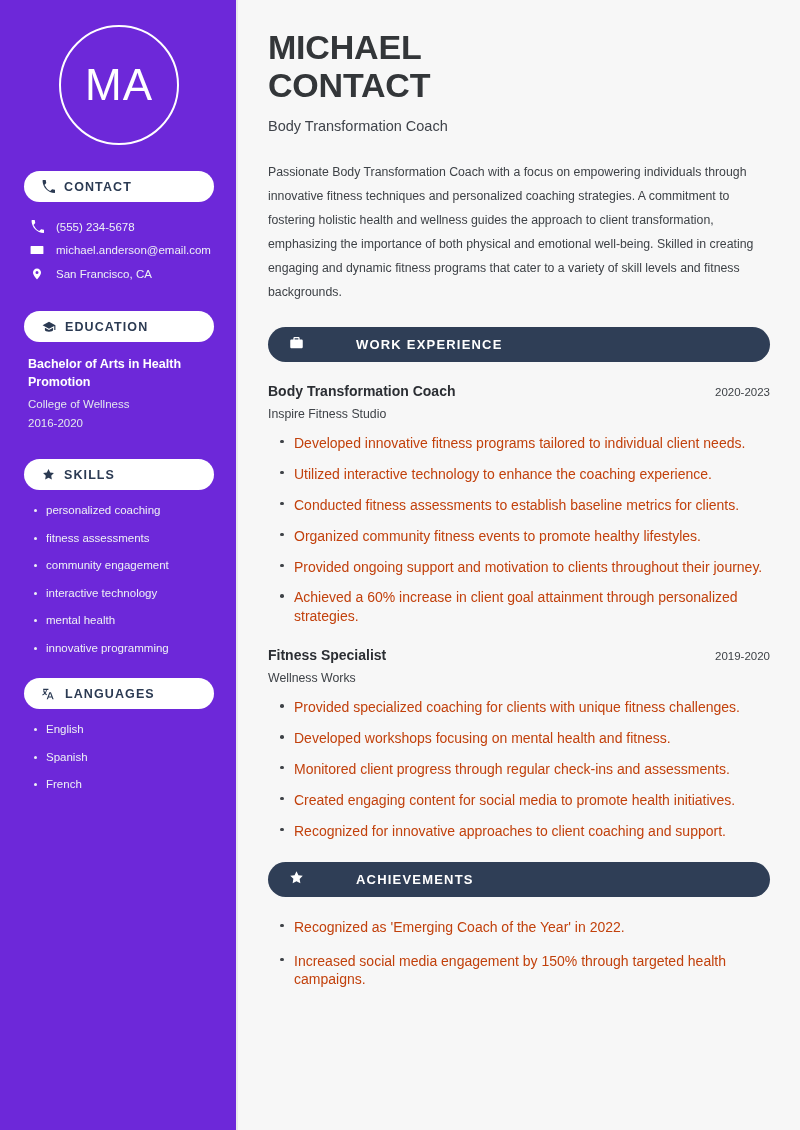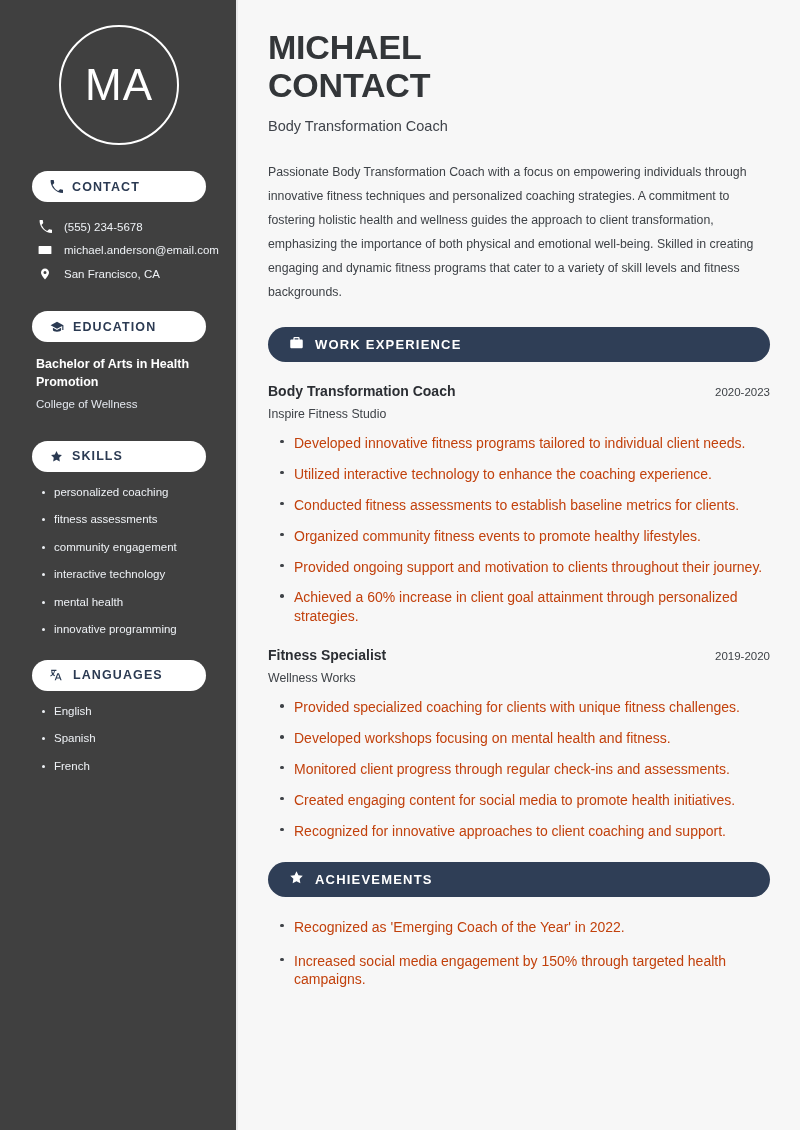--- a/index.html
+++ b/index.html
@@ -16,23 +16,23 @@
     height: 1130px;
     background: #f7f7f7;
     display: flex;
     overflow: hidden;
   }
 
   
   .sidebar {
     width: 238px;
     flex: 0 0 238px;
-    background: #404040;
+    background: #6d28d9;
     color: #ffffff;
-    padding: 0 32px;
+    padding: 0 24px;
     position: relative;
   }
   .sidebar-edge {
     position: absolute;
     top: 0; right: 0;
     width: 2px; height: 100%;
     background: #e9e9ea;
   }
 
   .avatar-wrap {
@@ -149,20 +149,21 @@
     align-items: center;
     gap: 11px;
     padding: 0 21px;
     margin-bottom: 21px;
   }
   .section-bar .bar-label {
     color: #ffffff;
     font-size: 13px;
     font-weight: bold;
     letter-spacing: 1.2px;
+    margin-left: 41px;
   }
 
   .exp-item { margin-bottom: 21px; }
   .exp-head {
     display: flex;
     justify-content: space-between;
     align-items: baseline;
   }
   .exp-role {
     font-size: 14px;
@@ -252,20 +253,21 @@
         <svg width="14" height="14" viewBox="0 0 24 24" fill="#2b3a52">
             <path d="M12 3L1 9l11 6 9-4.9V17h2V9L12 3zM5 13.2V17c0 1.7 3.1 3 7 3s7-1.3 7-3v-3.8l-7 3.8-7-3.8z"></path>
           </svg>
       </span>
       <span class="pill-label">EDUCATION</span>
     </div>
 
     <div class="edu-block">
       <div class="edu-degree">Bachelor of Arts in Health Promotion</div>
       <div class="edu-school">College of Wellness</div>
+      <div class="edu-years">2016-2020</div>
     </div>
 
     <div class="pill">
       <span class="icon">
         <svg width="13" height="13" viewBox="0 0 24 24" fill="#2b3a52">
             <path d="M12 2l3.1 6.3 6.9 1-5 4.9 1.2 6.9L12 17.8 5.8 21l1.2-6.9-5-4.9 6.9-1z"></path>
           </svg>
       </span>
       <span class="pill-label">SKILLS</span>
     </div>

